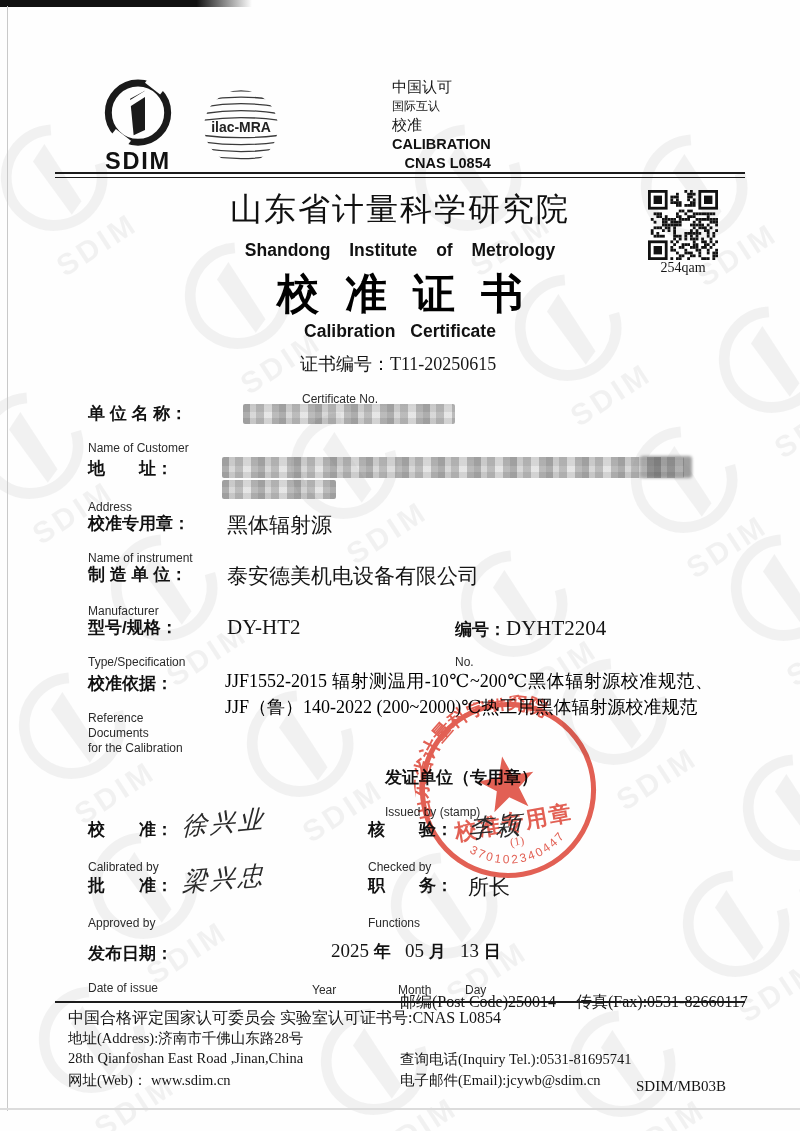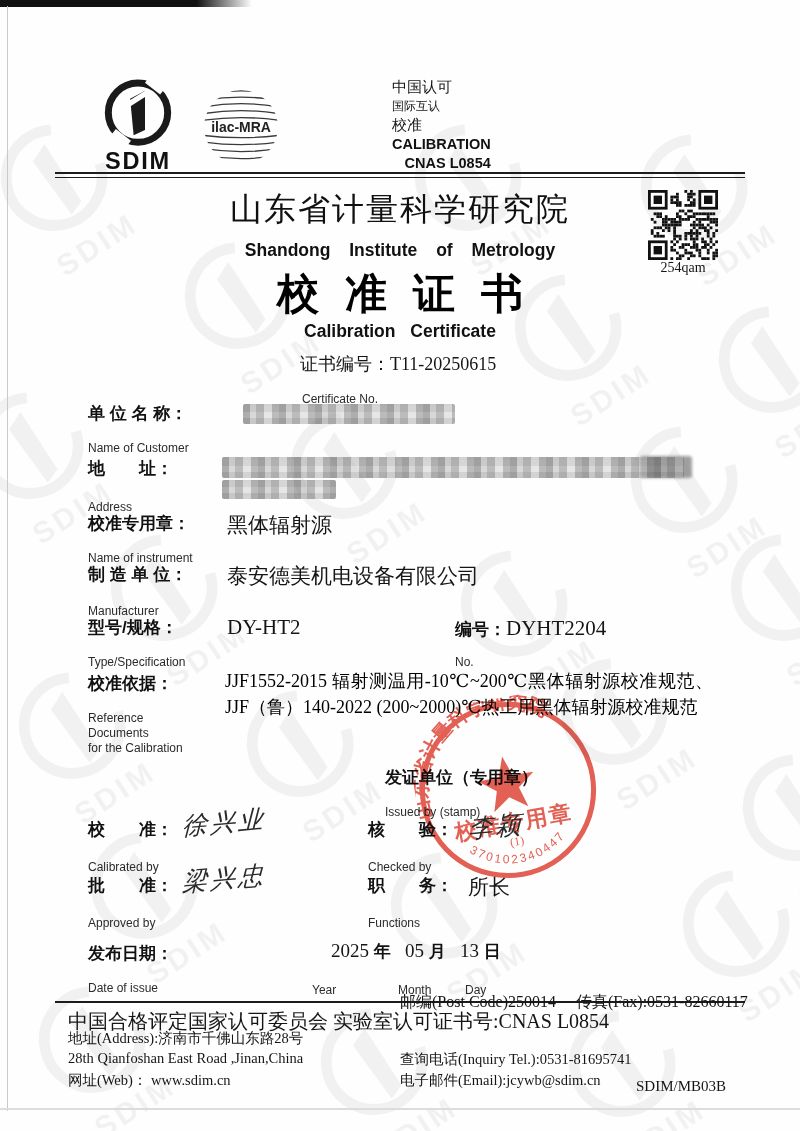--- a/index.html
+++ b/index.html
@@ -454,21 +454,21 @@
   <div class="abs val" style="left:298px;top:940px;font-size:19px;margin-left:33px;">
     <span>2025</span> <span class="lbl" style="font-size:17px;">年</span>&nbsp;&nbsp;
     <span>05</span> <span class="lbl" style="font-size:17px;">月</span>&nbsp;&nbsp;
     <span>13</span> <span class="lbl" style="font-size:17px;">日</span>
   </div>
   <div class="abs sub" style="left:312px;top:968px;">Year</div>
   <div class="abs sub" style="left:398px;top:968px;">Month</div>
   <div class="abs sub" style="left:465px;top:968px;">Day</div>
 
   <div class="rule1line" style="top:1001px;"></div>
-  <div class="abs val" style="left:68px;top:1008px;font-size:20px;">中国合格评定国家认可委员会 实验室认可证书号:CNAS L0854</div>
+  <div class="abs val" style="left:68px;top:1008px;font-size:16px;">中国合格评定国家认可委员会 实验室认可证书号:CNAS L0854</div>
   <div class="abs val" style="left:68px;top:1029px;font-size:14.5px;">地址(Address):济南市千佛山东路28号</div>
   <div class="abs val" style="left:400px;top:992px;font-size:16px;">邮编(Post Code)250014　 传真(Fax):0531-82660117</div>
   <div class="abs val" style="left:68px;top:1050px;font-size:14.5px;">28th Qianfoshan East Road ,Jinan,China</div>
   <div class="abs val" style="left:400px;top:1050px;font-size:14.5px;">查询电话(Inquiry Tel.):0531-81695741</div>
   <div class="abs val" style="left:68px;top:1071px;font-size:14.5px;">网址(Web)： www.sdim.cn</div>
   <div class="abs val" style="left:400px;top:1071px;font-size:14.5px;">电子邮件(Email):jcywb@sdim.cn</div>
   <div class="abs val" style="left:636px;top:1078px;font-size:15px;">SDIM/MB03B</div>
 
 </div>
 

